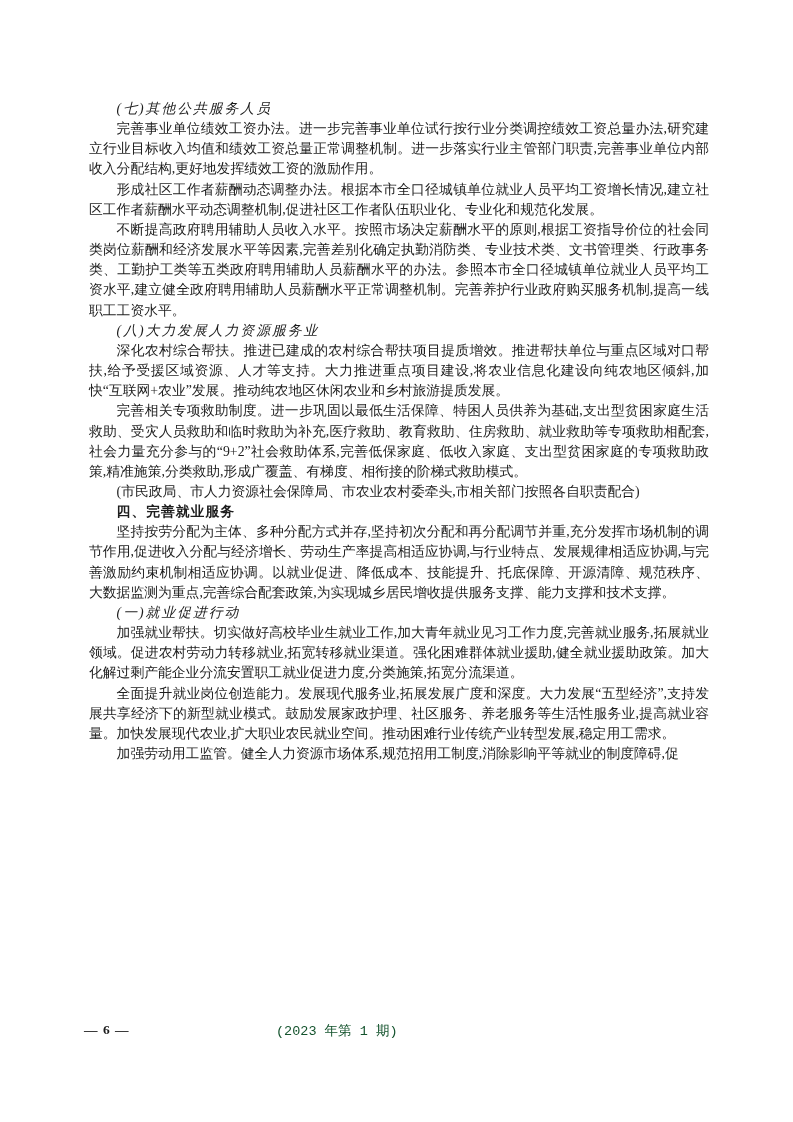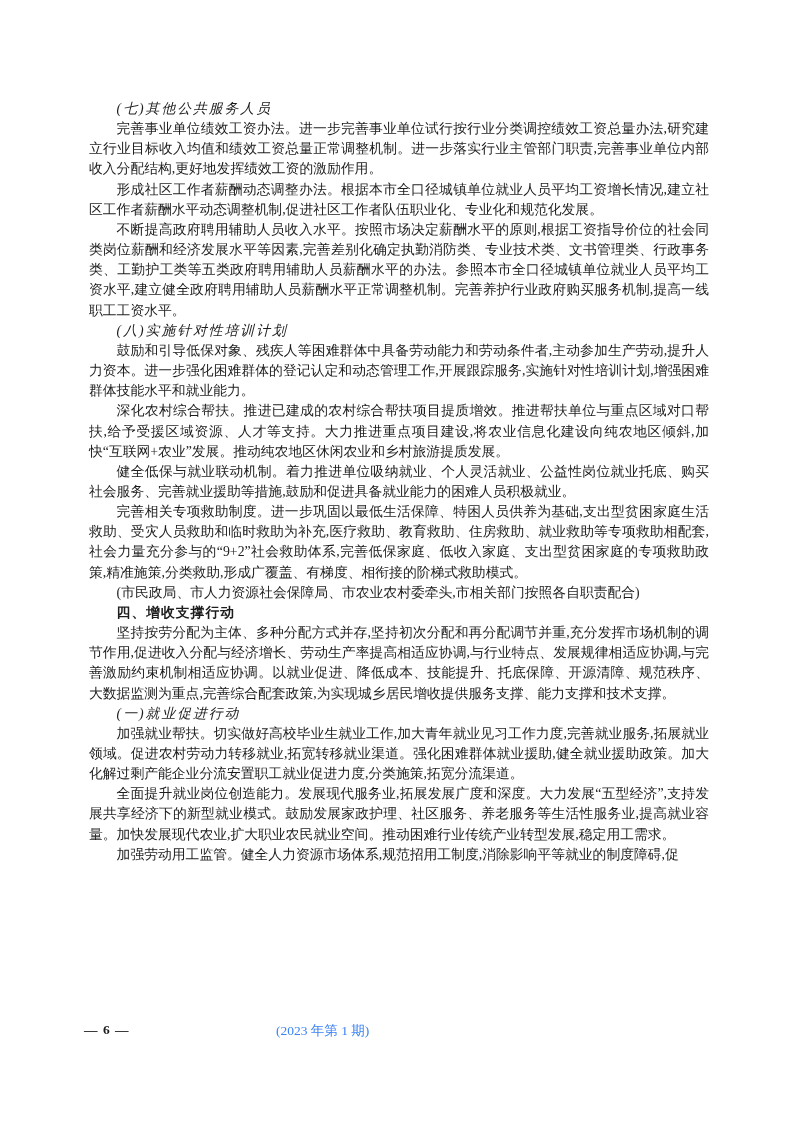--- a/index.html
+++ b/index.html
@@ -49,41 +49,39 @@
     font-family: "Liberation Serif", "DejaVu Serif", serif;
     font-size: 13.5px;
     font-weight: bold;
     letter-spacing: 1px;
     color: #1c1c1c;
   }
   .footer-issue {
     position: absolute;
     left: 276px;
     top: 1022px;
-    font-family: Liberation Serif, serif;
+    font-family: Liberation Mono, monospace;
     font-size: 13.5px;
-    color: #3b82f6;
+    color: #14532d;
   }
 </style>
 </head>
 <body>
 
 <div class="page">
   <div class="content">
     <p class="heading-kai">(七)其他公共服务人员</p>
     <p>完善事业单位绩效工资办法。进一步完善事业单位试行按行业分类调控绩效工资总量办法,研究建立行业目标收入均值和绩效工资总量正常调整机制。进一步落实行业主管部门职责,完善事业单位内部收入分配结构,更好地发挥绩效工资的激励作用。</p>
     <p>形成社区工作者薪酬动态调整办法。根据本市全口径城镇单位就业人员平均工资增长情况,建立社区工作者薪酬水平动态调整机制,促进社区工作者队伍职业化、专业化和规范化发展。</p>
     <p>不断提高政府聘用辅助人员收入水平。按照市场决定薪酬水平的原则,根据工资指导价位的社会同类岗位薪酬和经济发展水平等因素,完善差别化确定执勤消防类、专业技术类、文书管理类、行政事务类、工勤护工类等五类政府聘用辅助人员薪酬水平的办法。参照本市全口径城镇单位就业人员平均工资水平,建立健全政府聘用辅助人员薪酬水平正常调整机制。完善养护行业政府购买服务机制,提高一线职工工资水平。</p>
-    <p class="heading-kai">(八)实施针对性培训计划</p>
-    <p>鼓励和引导低保对象、残疾人等困难群体中具备劳动能力和劳动条件者,主动参加生产劳动,提升人力资本。进一步强化困难群体的登记认定和动态管理工作,开展跟踪服务,实施针对性培训计划,增强困难群体技能水平和就业能力。</p>
+    <p class="heading-kai">(八)大力发展人力资源服务业</p>
     <p>深化农村综合帮扶。推进已建成的农村综合帮扶项目提质增效。推进帮扶单位与重点区域对口帮扶,给予受援区域资源、人才等支持。大力推进重点项目建设,将农业信息化建设向纯农地区倾斜,加快“互联网+农业”发展。推动纯农地区休闲农业和乡村旅游提质发展。</p>
-    <p>健全低保与就业联动机制。着力推进单位吸纳就业、个人灵活就业、公益性岗位就业托底、购买社会服务、完善就业援助等措施,鼓励和促进具备就业能力的困难人员积极就业。</p>
     <p>完善相关专项救助制度。进一步巩固以最低生活保障、特困人员供养为基础,支出型贫困家庭生活救助、受灾人员救助和临时救助为补充,医疗救助、教育救助、住房救助、就业救助等专项救助相配套,社会力量充分参与的“9+2”社会救助体系,完善低保家庭、低收入家庭、支出型贫困家庭的专项救助政策,精准施策,分类救助,形成广覆盖、有梯度、相衔接的阶梯式救助模式。</p>
     <p>(市民政局、市人力资源社会保障局、市农业农村委牵头,市相关部门按照各自职责配合)</p>
-    <p class="heading-bold">四、增收支撑行动</p>
+    <p class="heading-bold">四、完善就业服务</p>
     <p>坚持按劳分配为主体、多种分配方式并存,坚持初次分配和再分配调节并重,充分发挥市场机制的调节作用,促进收入分配与经济增长、劳动生产率提高相适应协调,与行业特点、发展规律相适应协调,与完善激励约束机制相适应协调。以就业促进、降低成本、技能提升、托底保障、开源清障、规范秩序、大数据监测为重点,完善综合配套政策,为实现城乡居民增收提供服务支撑、能力支撑和技术支撑。</p>
     <p class="heading-kai">(一)就业促进行动</p>
     <p>加强就业帮扶。切实做好高校毕业生就业工作,加大青年就业见习工作力度,完善就业服务,拓展就业领域。促进农村劳动力转移就业,拓宽转移就业渠道。强化困难群体就业援助,健全就业援助政策。加大化解过剩产能企业分流安置职工就业促进力度,分类施策,拓宽分流渠道。</p>
     <p>全面提升就业岗位创造能力。发展现代服务业,拓展发展广度和深度。大力发展“五型经济”,支持发展共享经济下的新型就业模式。鼓励发展家政护理、社区服务、养老服务等生活性服务业,提高就业容量。加快发展现代农业,扩大职业农民就业空间。推动困难行业传统产业转型发展,稳定用工需求。</p>
     <p>加强劳动用工监管。健全人力资源市场体系,规范招用工制度,消除影响平等就业的制度障碍,促</p>
   </div>
   <div class="footer-pageno">— 6 —</div>
   <div class="footer-issue">(2023 年第 1 期)</div>
 </div>
 

